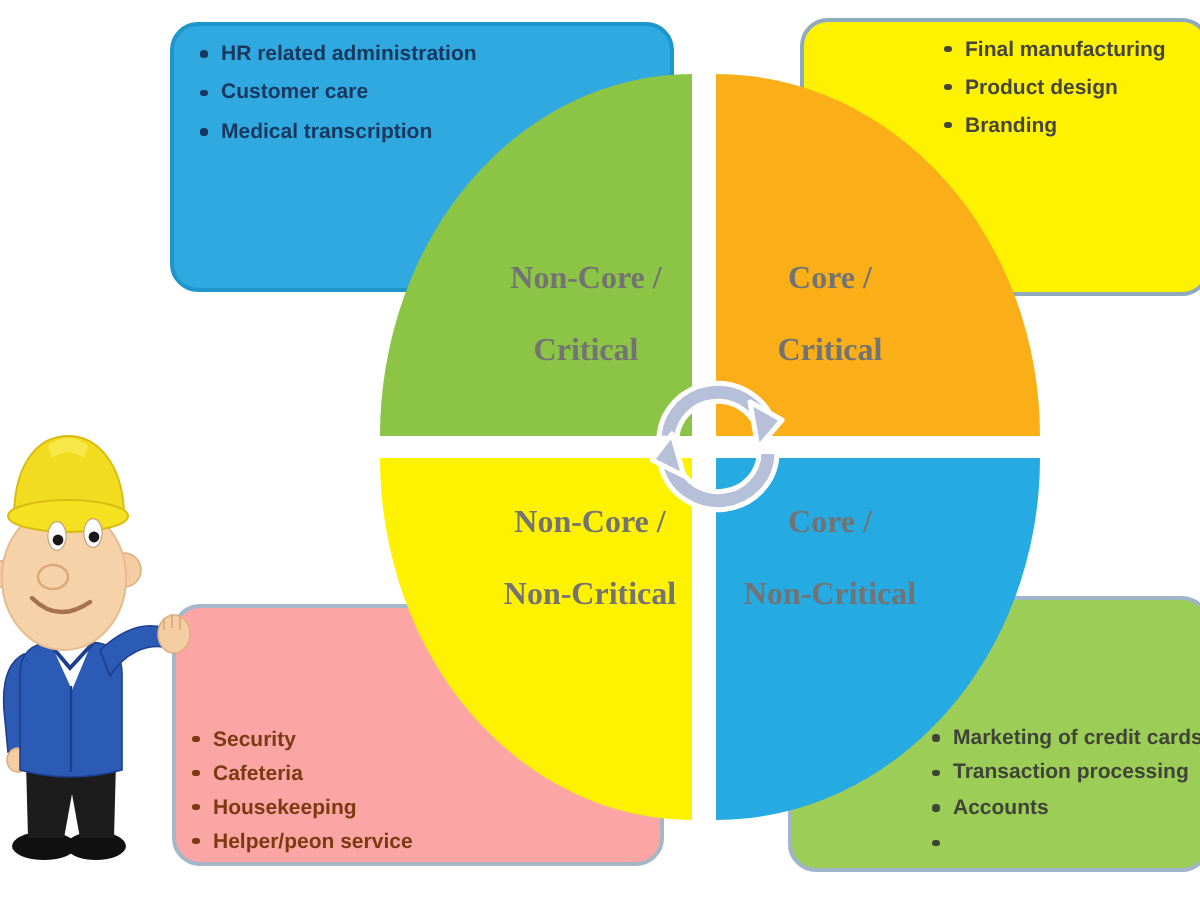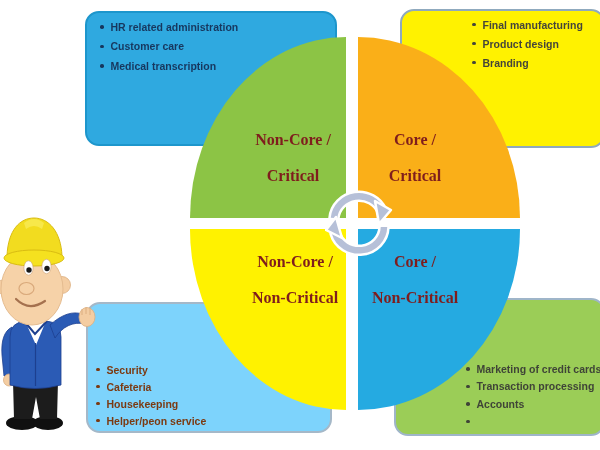--- a/index.html
+++ b/index.html
@@ -22,21 +22,21 @@
   .list-d{bottom:4px;left:70px;}.list-d li{height:17.5px;}
 
   
   .quad{position:absolute;z-index:20;}
   .q-tl{left:190px;top:37px;width:156px;height:181px;border-top-left-radius:156px 181px;}
   .q-tr{left:358px;top:37px;width:162px;height:181px;border-top-right-radius:162px 181px;}
   .q-bl{left:190px;top:229px;width:156px;height:181px;border-bottom-left-radius:156px 181px;}
   .q-br{left:358px;top:229px;width:162px;height:181px;border-bottom-right-radius:162px 181px;}
 
   .qlabel{position:absolute;width:200px;text-align:center;z-index:22;
-          font-family:"Liberation Serif",serif;font-weight:bold;font-size:16px;color:#7f1d1d;}
+          font-family:"Liberation Serif",serif;font-weight:bold;font-size:16px;color:#737373;}
   .qlabel .l1{height:18px;line-height:18px;}
   .qlabel .l2{margin-top:18px;height:18px;line-height:18px;}
   .ql-tl{left:193px;top:131px;}
   .ql-tr{left:315px;top:131px;}
   .ql-bl{left:195px;top:253px;}
   .ql-br{left:315px;top:253px;}
 
   .center-icon{position:absolute;left:325px;top:180px;z-index:25;}
   .worker{position:absolute;left:0;top:215px;z-index:30;}
 </style>
@@ -72,21 +72,21 @@
           <span class="dot"></span>
           <span>Product design</span>
         </li>
       <li>
           <span class="dot"></span>
           <span>Branding</span>
         </li>
     </ul>
   </div>
 
-  <div class="box box-bl" style="background-color: #7dd3fc; border-color: rgb(165, 184, 200);">
+  <div class="box box-bl" style="background-color: #fca5a5; border-color: rgb(165, 184, 200);">
     <ul class="list list-c" style="color: rgb(123, 58, 18);">
       <li>
           <span class="dot"></span>
           <span>Security</span>
         </li>
       <li>
           <span class="dot"></span>
           <span>Cafeteria</span>
         </li>
       <li>

